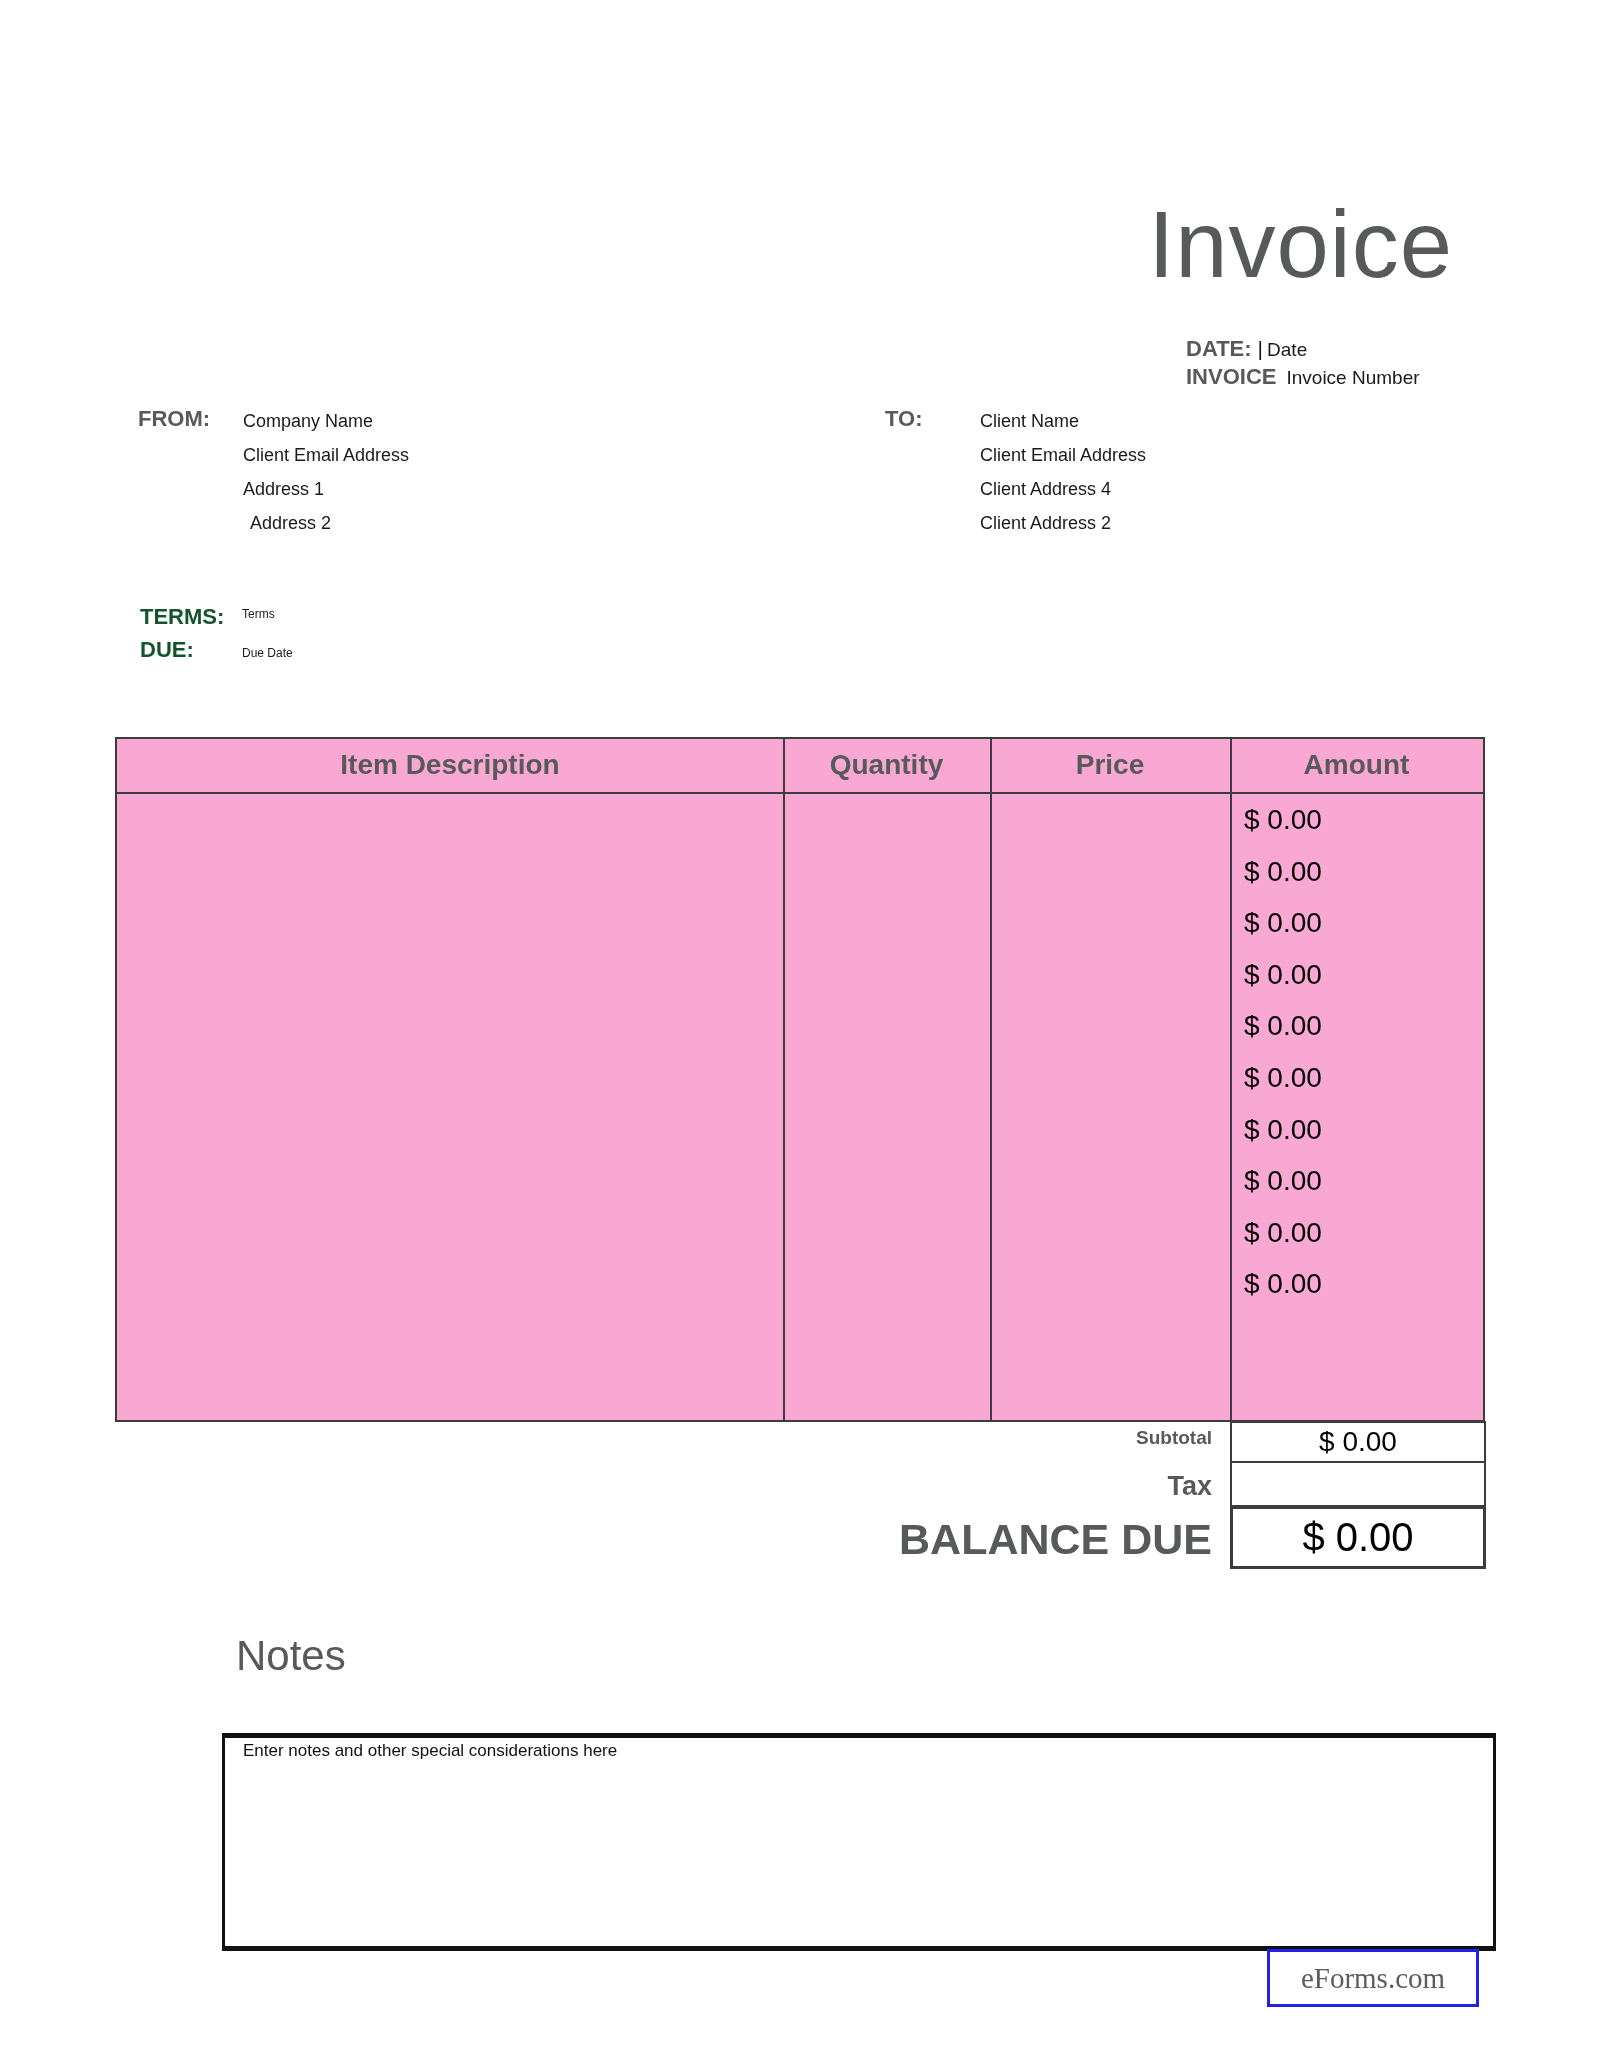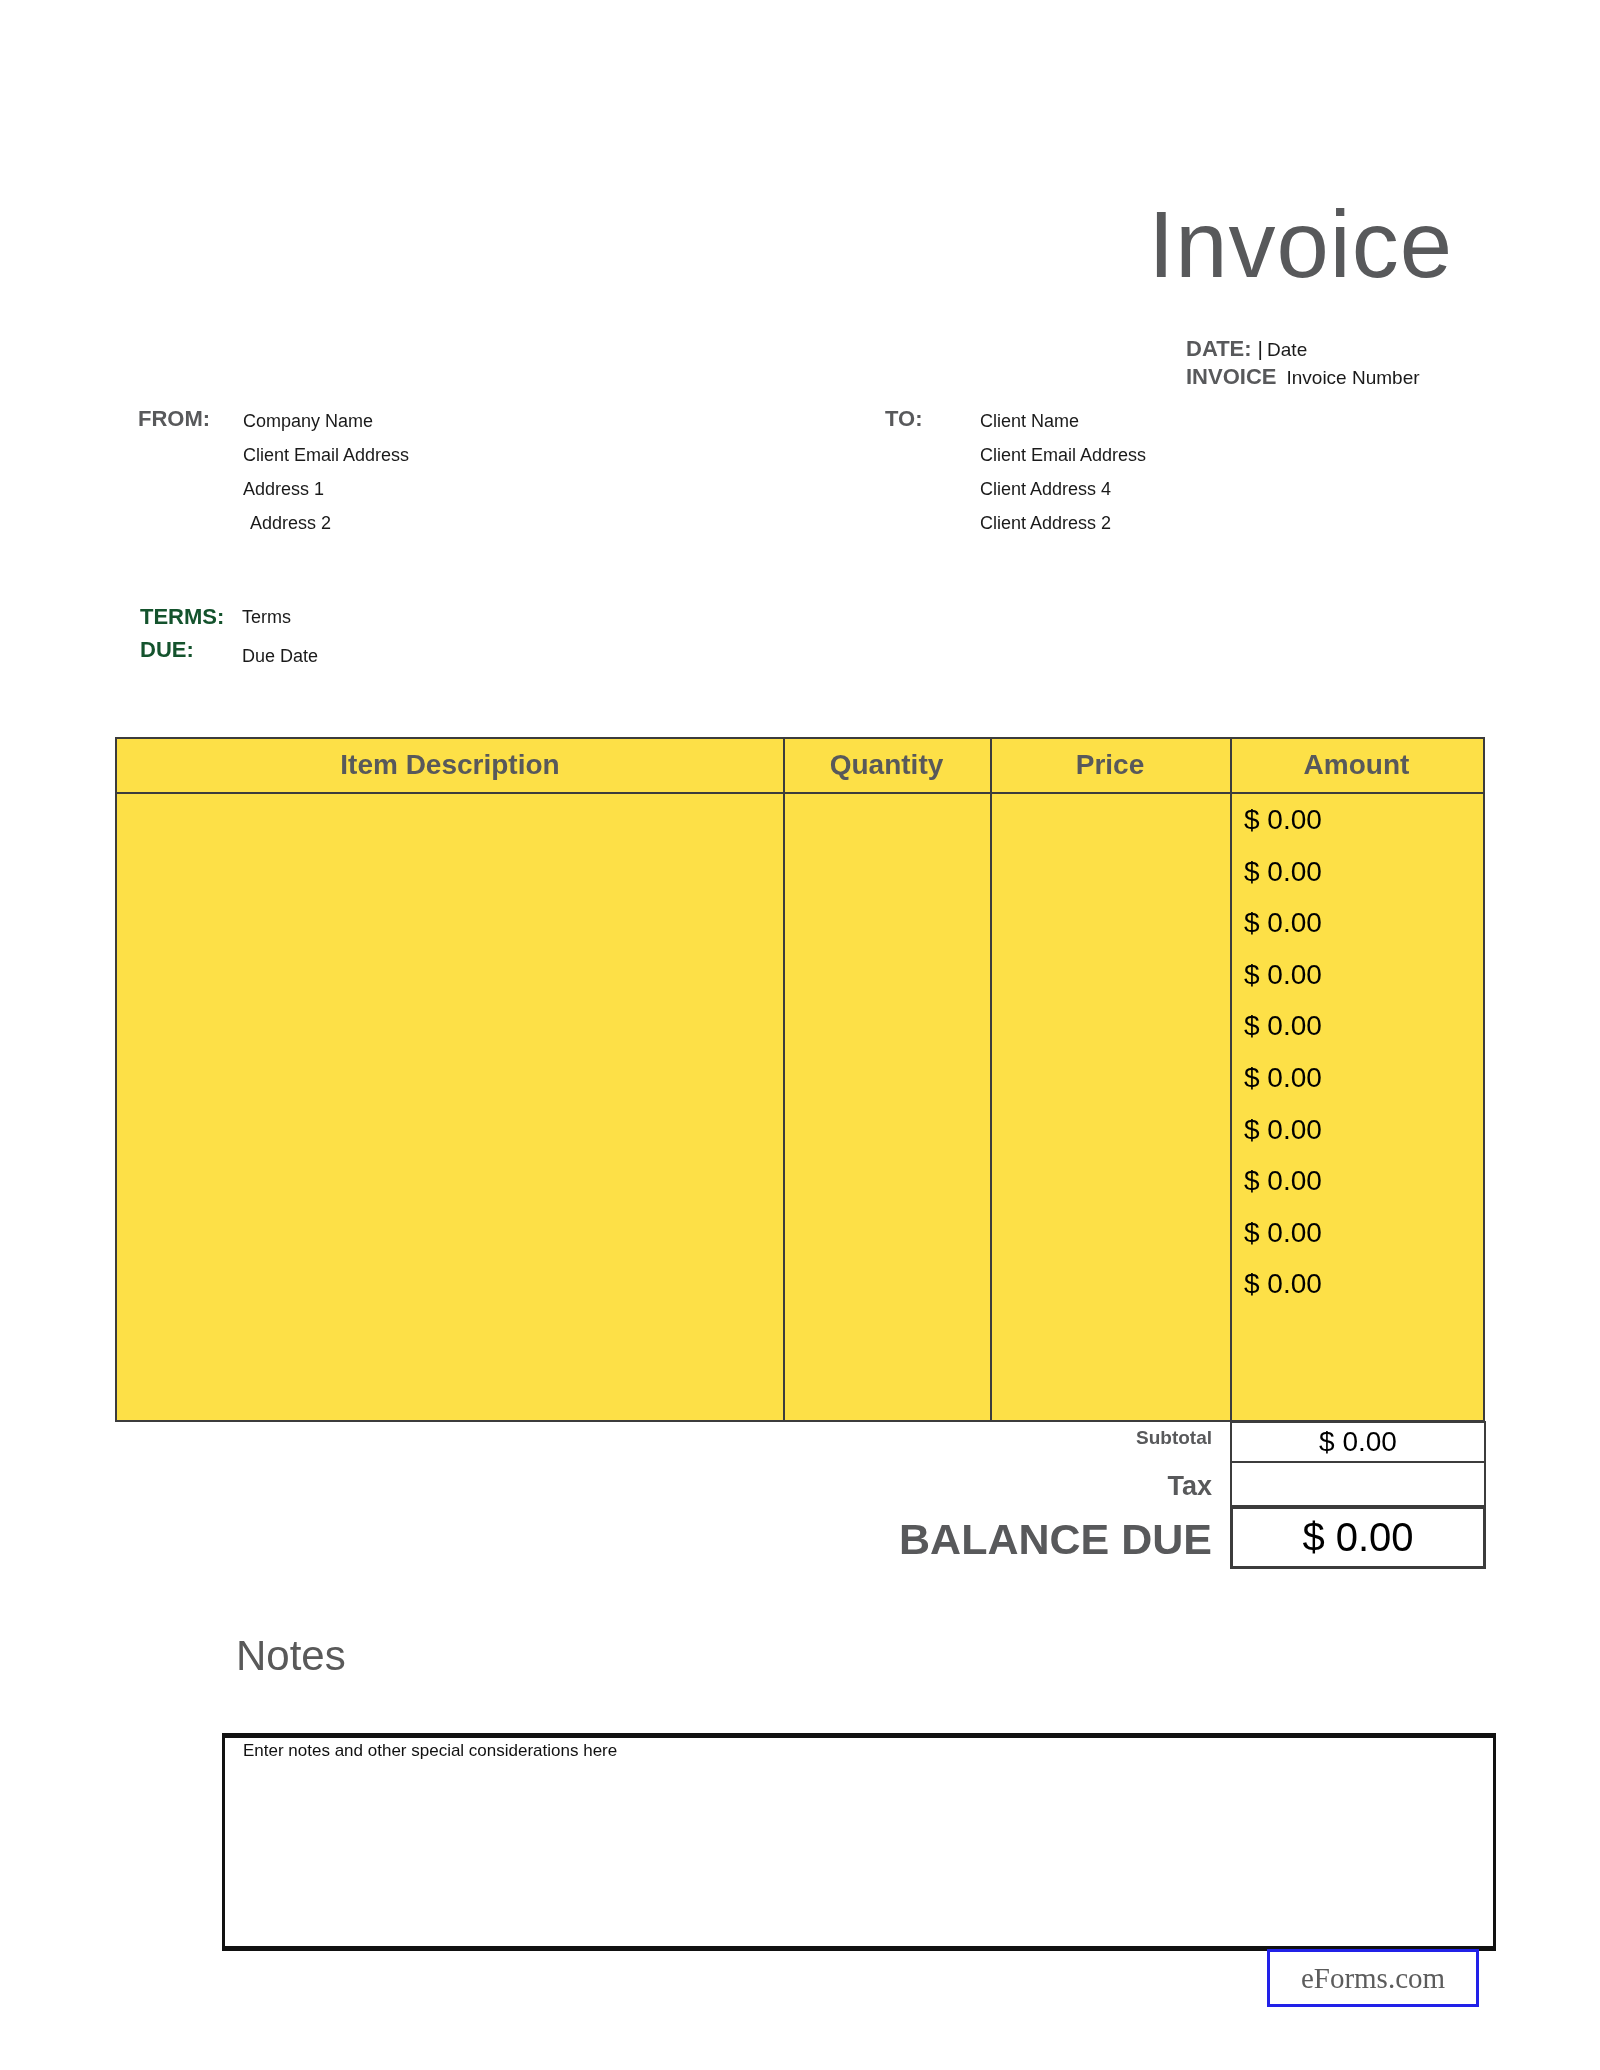--- a/index.html
+++ b/index.html
@@ -34,29 +34,29 @@
   .meta-sep { color: #1a1a1a; font-size: 21px; font-weight: 400; padding-left: 6px; }
   .meta-val { color: #1a1a1a; font-size: 19px; padding-left: 4px; }
   .meta-val.num { padding-left: 10px; }
 
   
   .block-label { position: absolute; font-size: 22px; font-weight: 700; color: #58595b; }
   .addr-lines { position: absolute; font-size: 18px; color: #1a1a1a; line-height: 34px; }
   .addr-lines .indent { padding-left: 7px; }
 
   .kv-label { position: absolute; font-size: 22px; font-weight: 700; color: #14532d; }
-  .kv-value { position: absolute; font-size: 18px; color: #1a1a1a; text-align: right; }
+  .kv-value { position: absolute; font-size: 12px; color: #1a1a1a; text-align: right; }
 
   
   .items-table {
     position: absolute;
     left: 115px; top: 737px;
     width: 1370px; height: 685px;
     border: 2px solid #3c3c3c;
-    background: #fde047;
+    background: #f9a8d4;
   }
   .thead {
     display: flex;
     height: 55px;
     border-bottom: 2px solid #3c3c3c;
   }
   .th {
     font-size: 28px; font-weight: 700; color: #58595b;
     text-align: center; line-height: 52px;
   }

